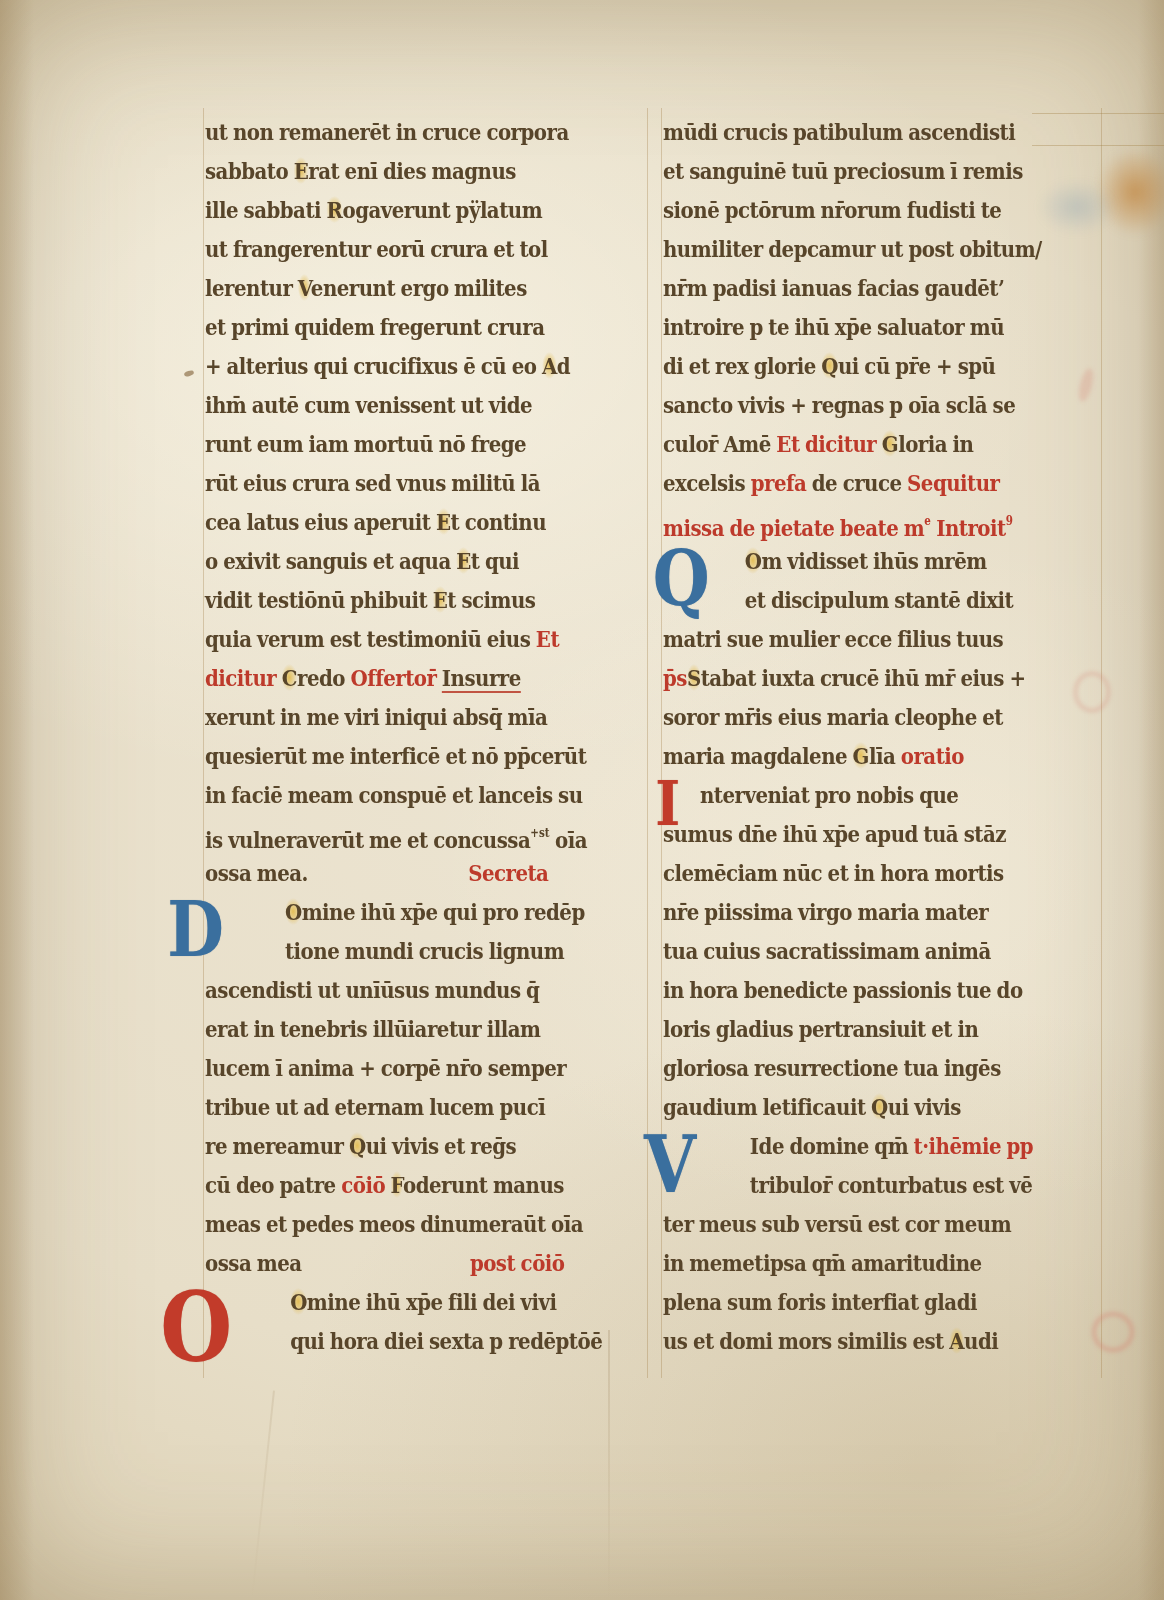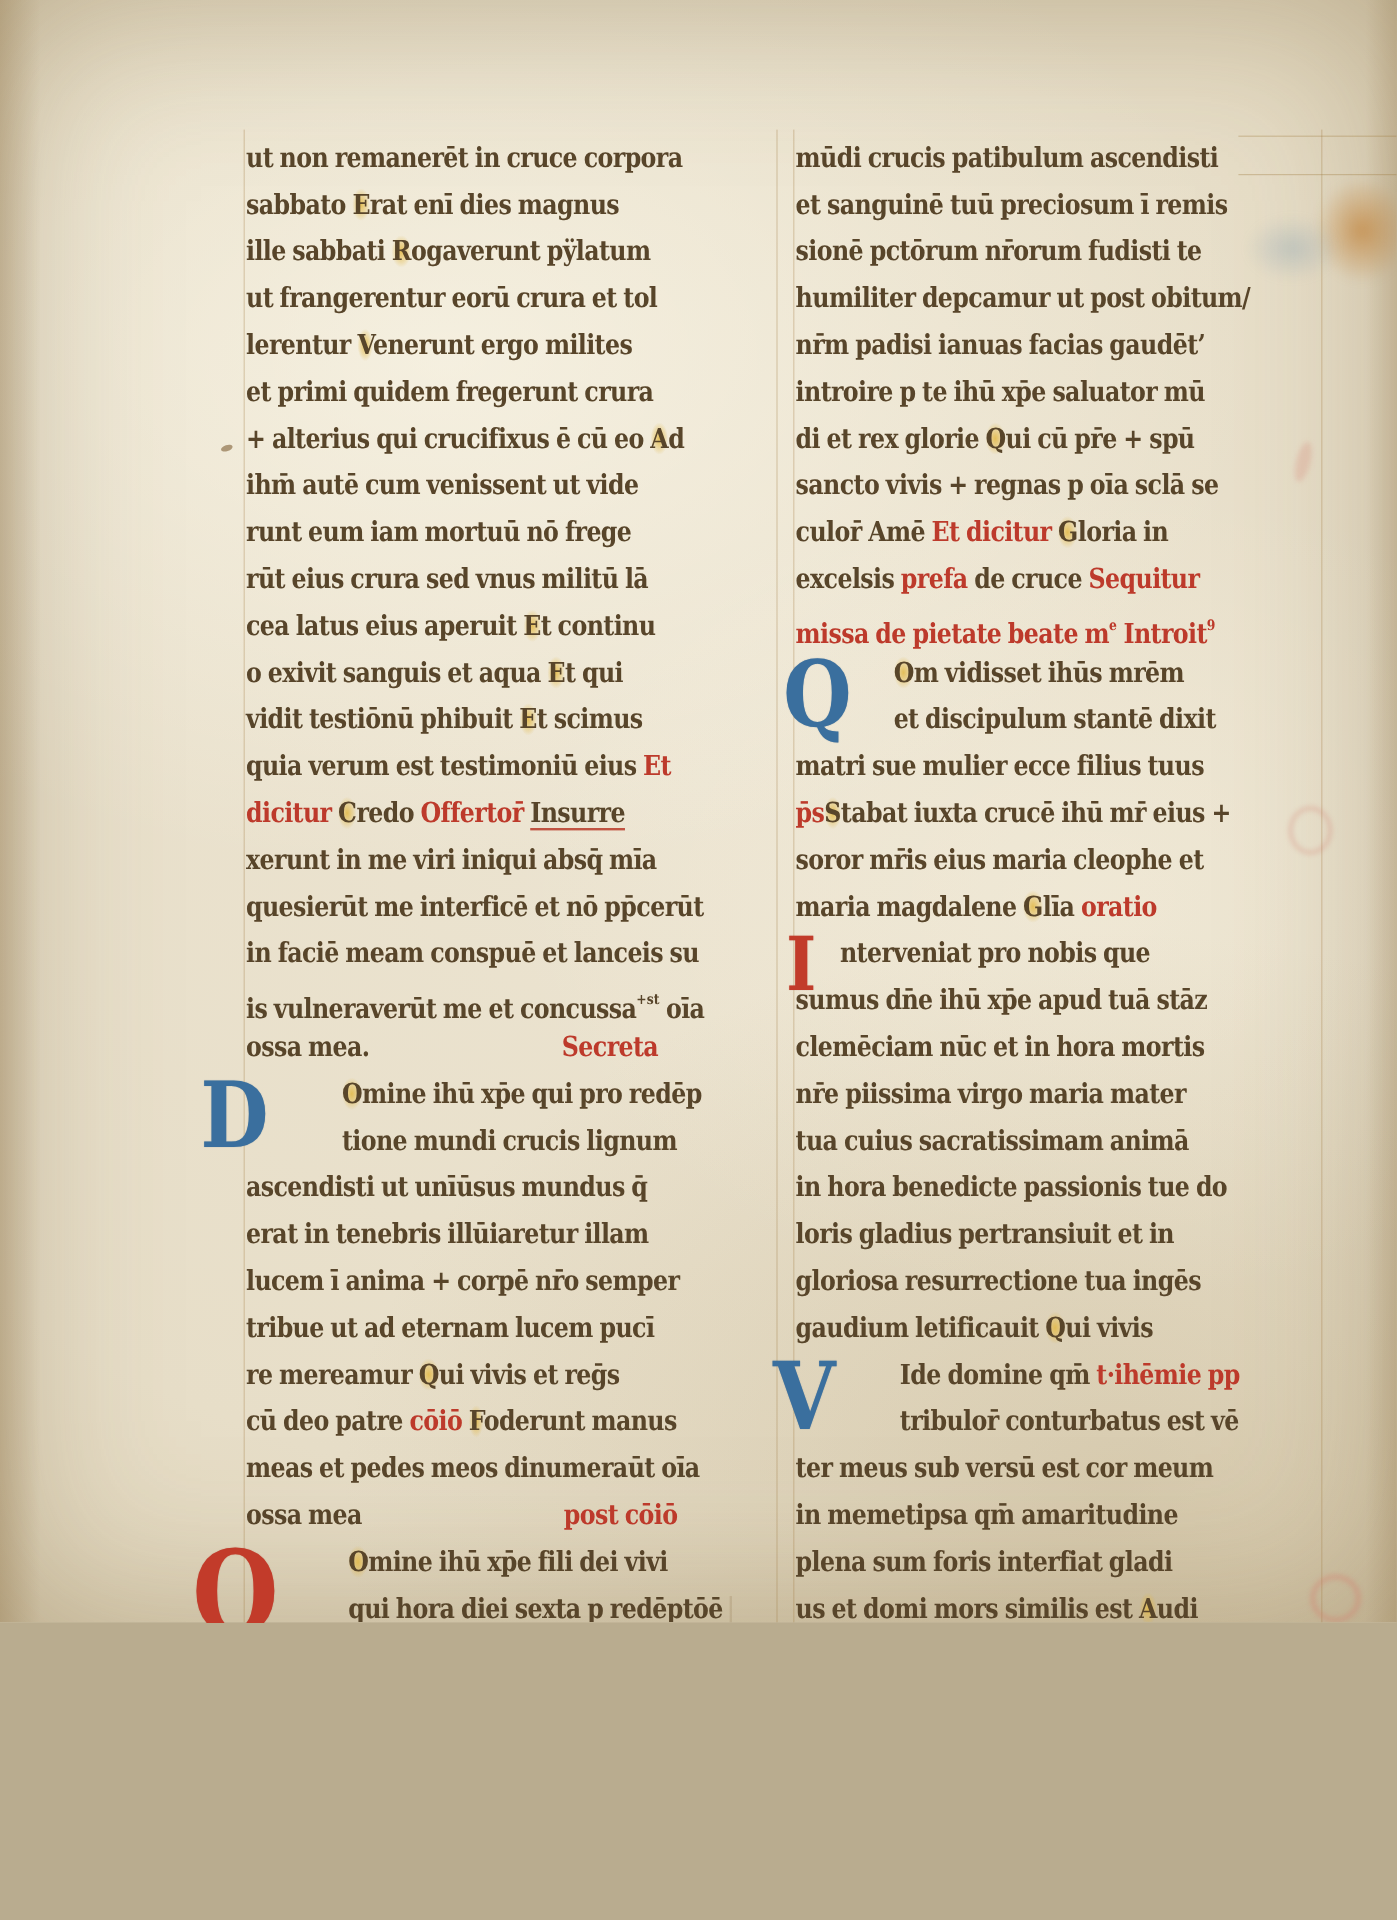--- a/index.html
+++ b/index.html
@@ -1,17 +1,17 @@
 <!DOCTYPE html>
 <html><head>
 <meta charset="utf-8">
 <style>
   html,body{margin:0;padding:0;background:#b9ac8f;}
   .page{
-    position:relative;width:1164px;height:1352px;overflow:hidden;
+    position:relative;width:1164px;height:1600px;overflow:hidden;
     background:
       radial-gradient(1100px 700px at 32% 22%, rgba(255,252,240,.55), rgba(255,252,240,0) 62%),
       radial-gradient(700px 500px at 78% 55%, rgba(255,250,235,.25), rgba(255,250,235,0) 70%),
       radial-gradient(900px 650px at 80% 92%, rgba(176,155,112,.28), rgba(176,155,112,0) 72%),
       radial-gradient(1500px 1100px at 50% 48%, #ece4d1 0%, #e7dec8 55%, #dacdae 100%);
     box-shadow: inset 0 0 140px rgba(118,94,52,.38);
     font-family:"DejaVu Serif", serif;
   }
   .gutter{position:absolute;left:0;top:0;width:34px;height:100%;
     background:linear-gradient(90deg, rgba(138,108,62,.30), rgba(138,108,62,0));}

